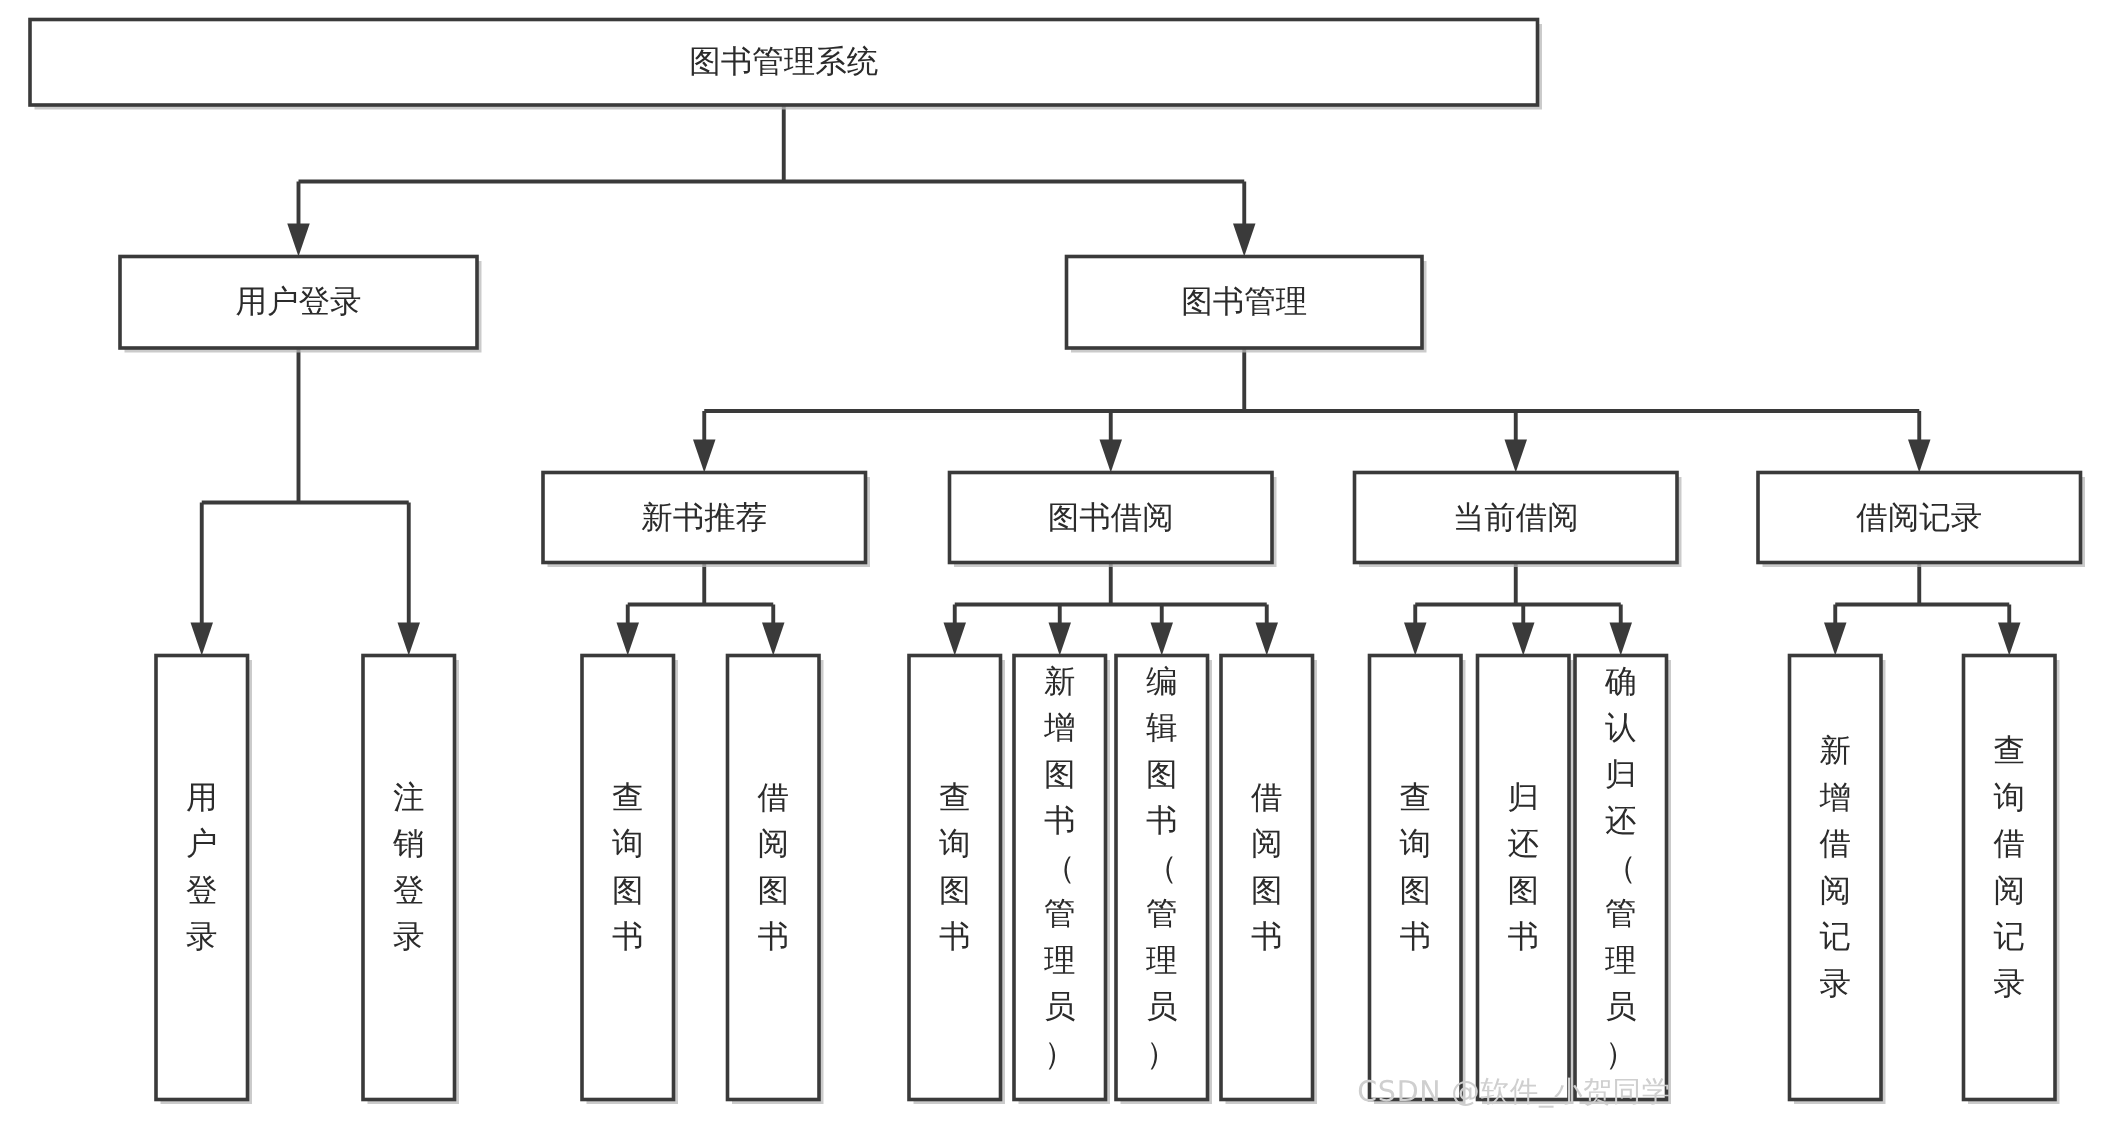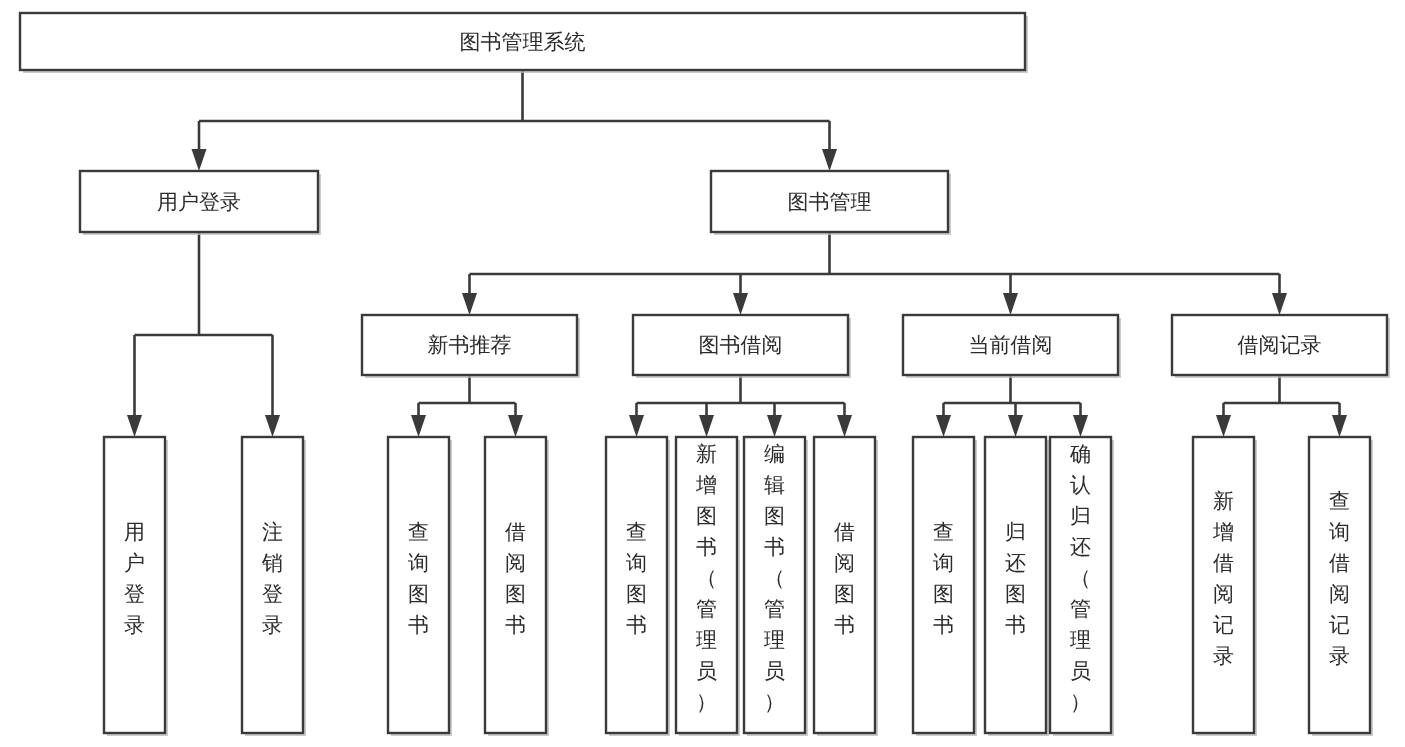--- a/index.html
+++ b/index.html
@@ -241,13 +241,14 @@
           <rect x="1193" y="437" width="61" height="296" class="node-rect"></rect>
           <text x="1223.5" class="node-text-v" font-size="23"><tspan x="1223.5" y="507.5">新</tspan><tspan x="1223.5" y="538.5">增</tspan><tspan x="1223.5" y="569.5">借</tspan><tspan x="1223.5" y="600.5">阅</tspan><tspan x="1223.5" y="631.5">记</tspan><tspan x="1223.5" y="662.5">录</tspan></text>
         </g>
         <g>
           <rect x="1312" y="440" width="61" height="296" class="node-shadow"></rect>
           <rect x="1309" y="437" width="61" height="296" class="node-rect"></rect>
           <text x="1339.5" class="node-text-v" font-size="23"><tspan x="1339.5" y="507.5">查</tspan><tspan x="1339.5" y="538.5">询</tspan><tspan x="1339.5" y="569.5">借</tspan><tspan x="1339.5" y="600.5">阅</tspan><tspan x="1339.5" y="631.5">记</tspan><tspan x="1339.5" y="662.5">录</tspan></text>
         </g>
       </g>
   </svg>
+  <div class="watermark">CSDN @软件_小贺同学</div>
 </div>
 
 </body></html>

